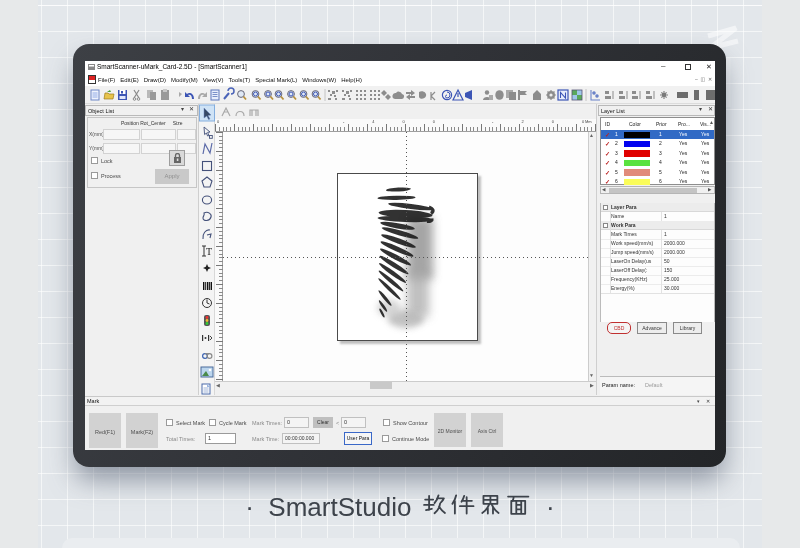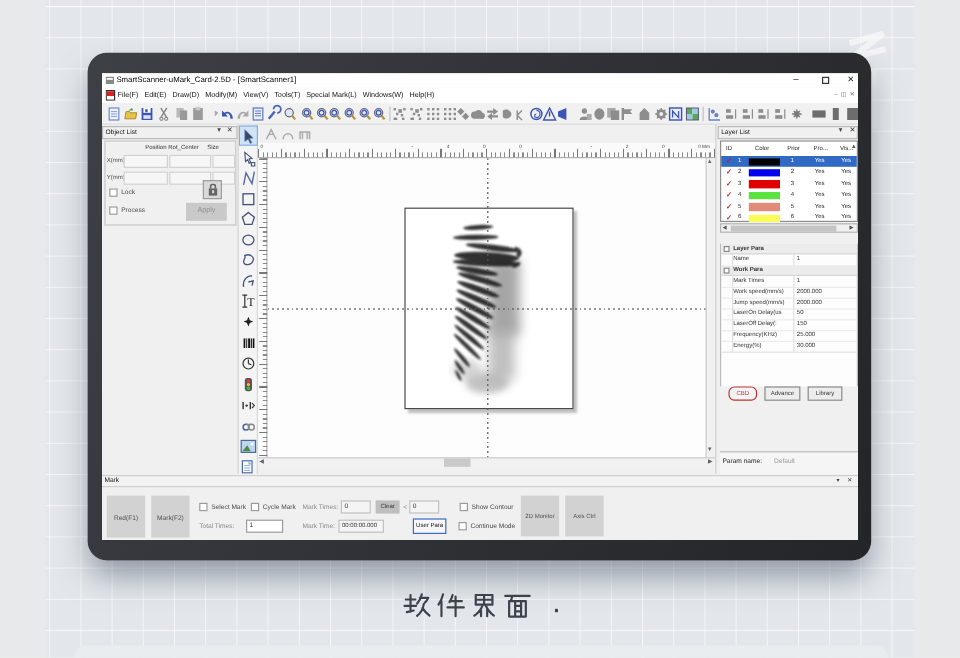--- a/index.html
+++ b/index.html
@@ -541,20 +541,21 @@
         <div style="left:259px;top:35px;width:28px;height:13px;background:#f6f6f6;border:1.5px solid #3a68c8;color:#111;font-size:5px;text-align:center;line-height:10px">User Para</div>
         <div class="cb" style="left:297px;top:38px"></div>
         <div class="lbl" style="left:307px;top:40px">Continue Mode</div>
         <div class="gbtn" style="left:349px;top:16px;width:32px;height:34px;font-size:5px;line-height:37px">2D Monitor</div>
         <div class="gbtn" style="left:386px;top:16px;width:32px;height:34px;font-size:5px;line-height:37px">Axis Ctrl</div>
       </div>
     </div>
   </div>
 
   <div class="caption" id="cap" style="display:flex;justify-content:center;align-items:center;gap:0">
+    <span style="white-space:pre">·&nbsp;&nbsp;SmartStudio </span>
     <svg width="107" height="28" viewBox="0 0 100 26" style="margin:0 2px 3px 4px" fill="none" stroke="#3d434b" stroke-width="1.7" stroke-linecap="round" stroke-linejoin="round">
 
       <g transform="translate(0,1)">
         <path d="M2 6 H9.5 M5.7 2.5 V15.5 M1 11 H10 M2.8 15.8 L8.2 14.6"></path>
         <path d="M14.5 2 C13.8 5 12.5 7.5 10.8 9.2 M13 4.8 H19.5 C18.8 6.5 17.8 7.6 16.8 8.6 M16 9.5 C15.6 13.5 13.6 16.5 10.8 18.8 M15 12.5 C16.5 15 18.3 17 20.5 18.6"></path>
       </g>
       <g transform="translate(26,1)">
         <path d="M5 2 C4.3 5.2 3.2 7.6 1.5 10 M3.8 7.5 V19"></path>
         <path d="M12.5 2.5 C12 4.6 11.2 6.3 10 8 M10.3 7.2 H19.7 M8.5 12.2 H21.2 M14.8 3.8 V19"></path>
       </g>

